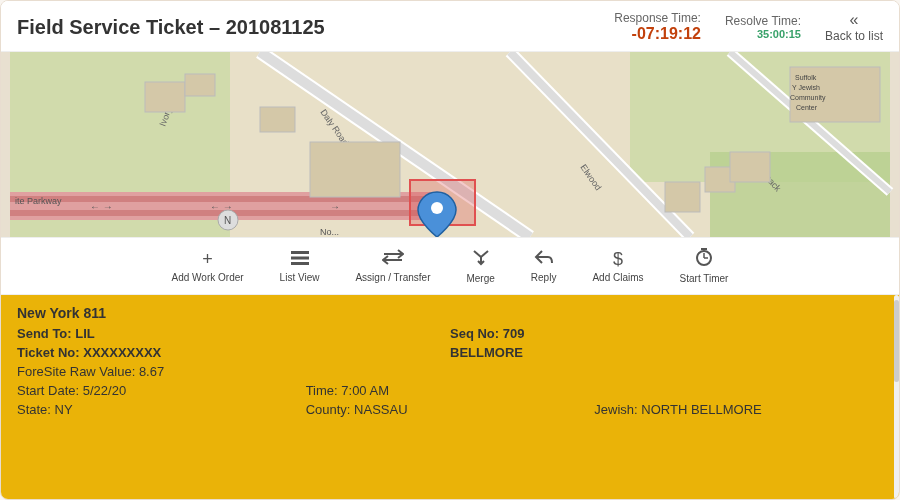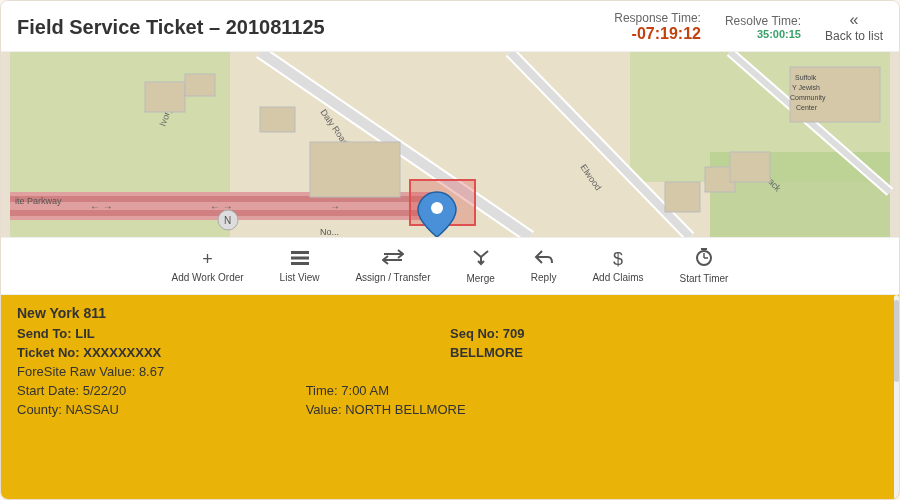--- a/index.html
+++ b/index.html
@@ -336,21 +336,22 @@
     <div class="detail-row">
       <span class="detail-item"><span>ForeSite Raw Value: </span><span>8.67</span></span>
     </div>
 
     <div class="detail-row grid-3">
       <span class="detail-item"><span>Start Date: </span><span> 5/22/20</span></span>
       <span class="detail-item"><span>Time: </span><span> 7:00 AM</span></span>
     </div>
 
     <div class="detail-row grid-3">
+      <span class="detail-item"><span>State: </span><span>NY</span></span>
       <span class="detail-item"><span>County: </span><span>NASSAU</span></span>
-      <span class="detail-item"><span>Value: </span><span>NORTH BELLMORE</span></span>
+      <span class="detail-item"><span>Jewish: </span><span>NORTH BELLMORE</span></span>
     </div>
 
     <div style="position:absolute; right:0; top:0; width:5px; height:100%; background:#f0f0f0; border-radius:3px;">
       <div style="width:5px; height:40%; background:#ccc; border-radius:3px; margin-top:5px;"></div>
     </div>
   </div>
 </div>
 
 </body></html>

